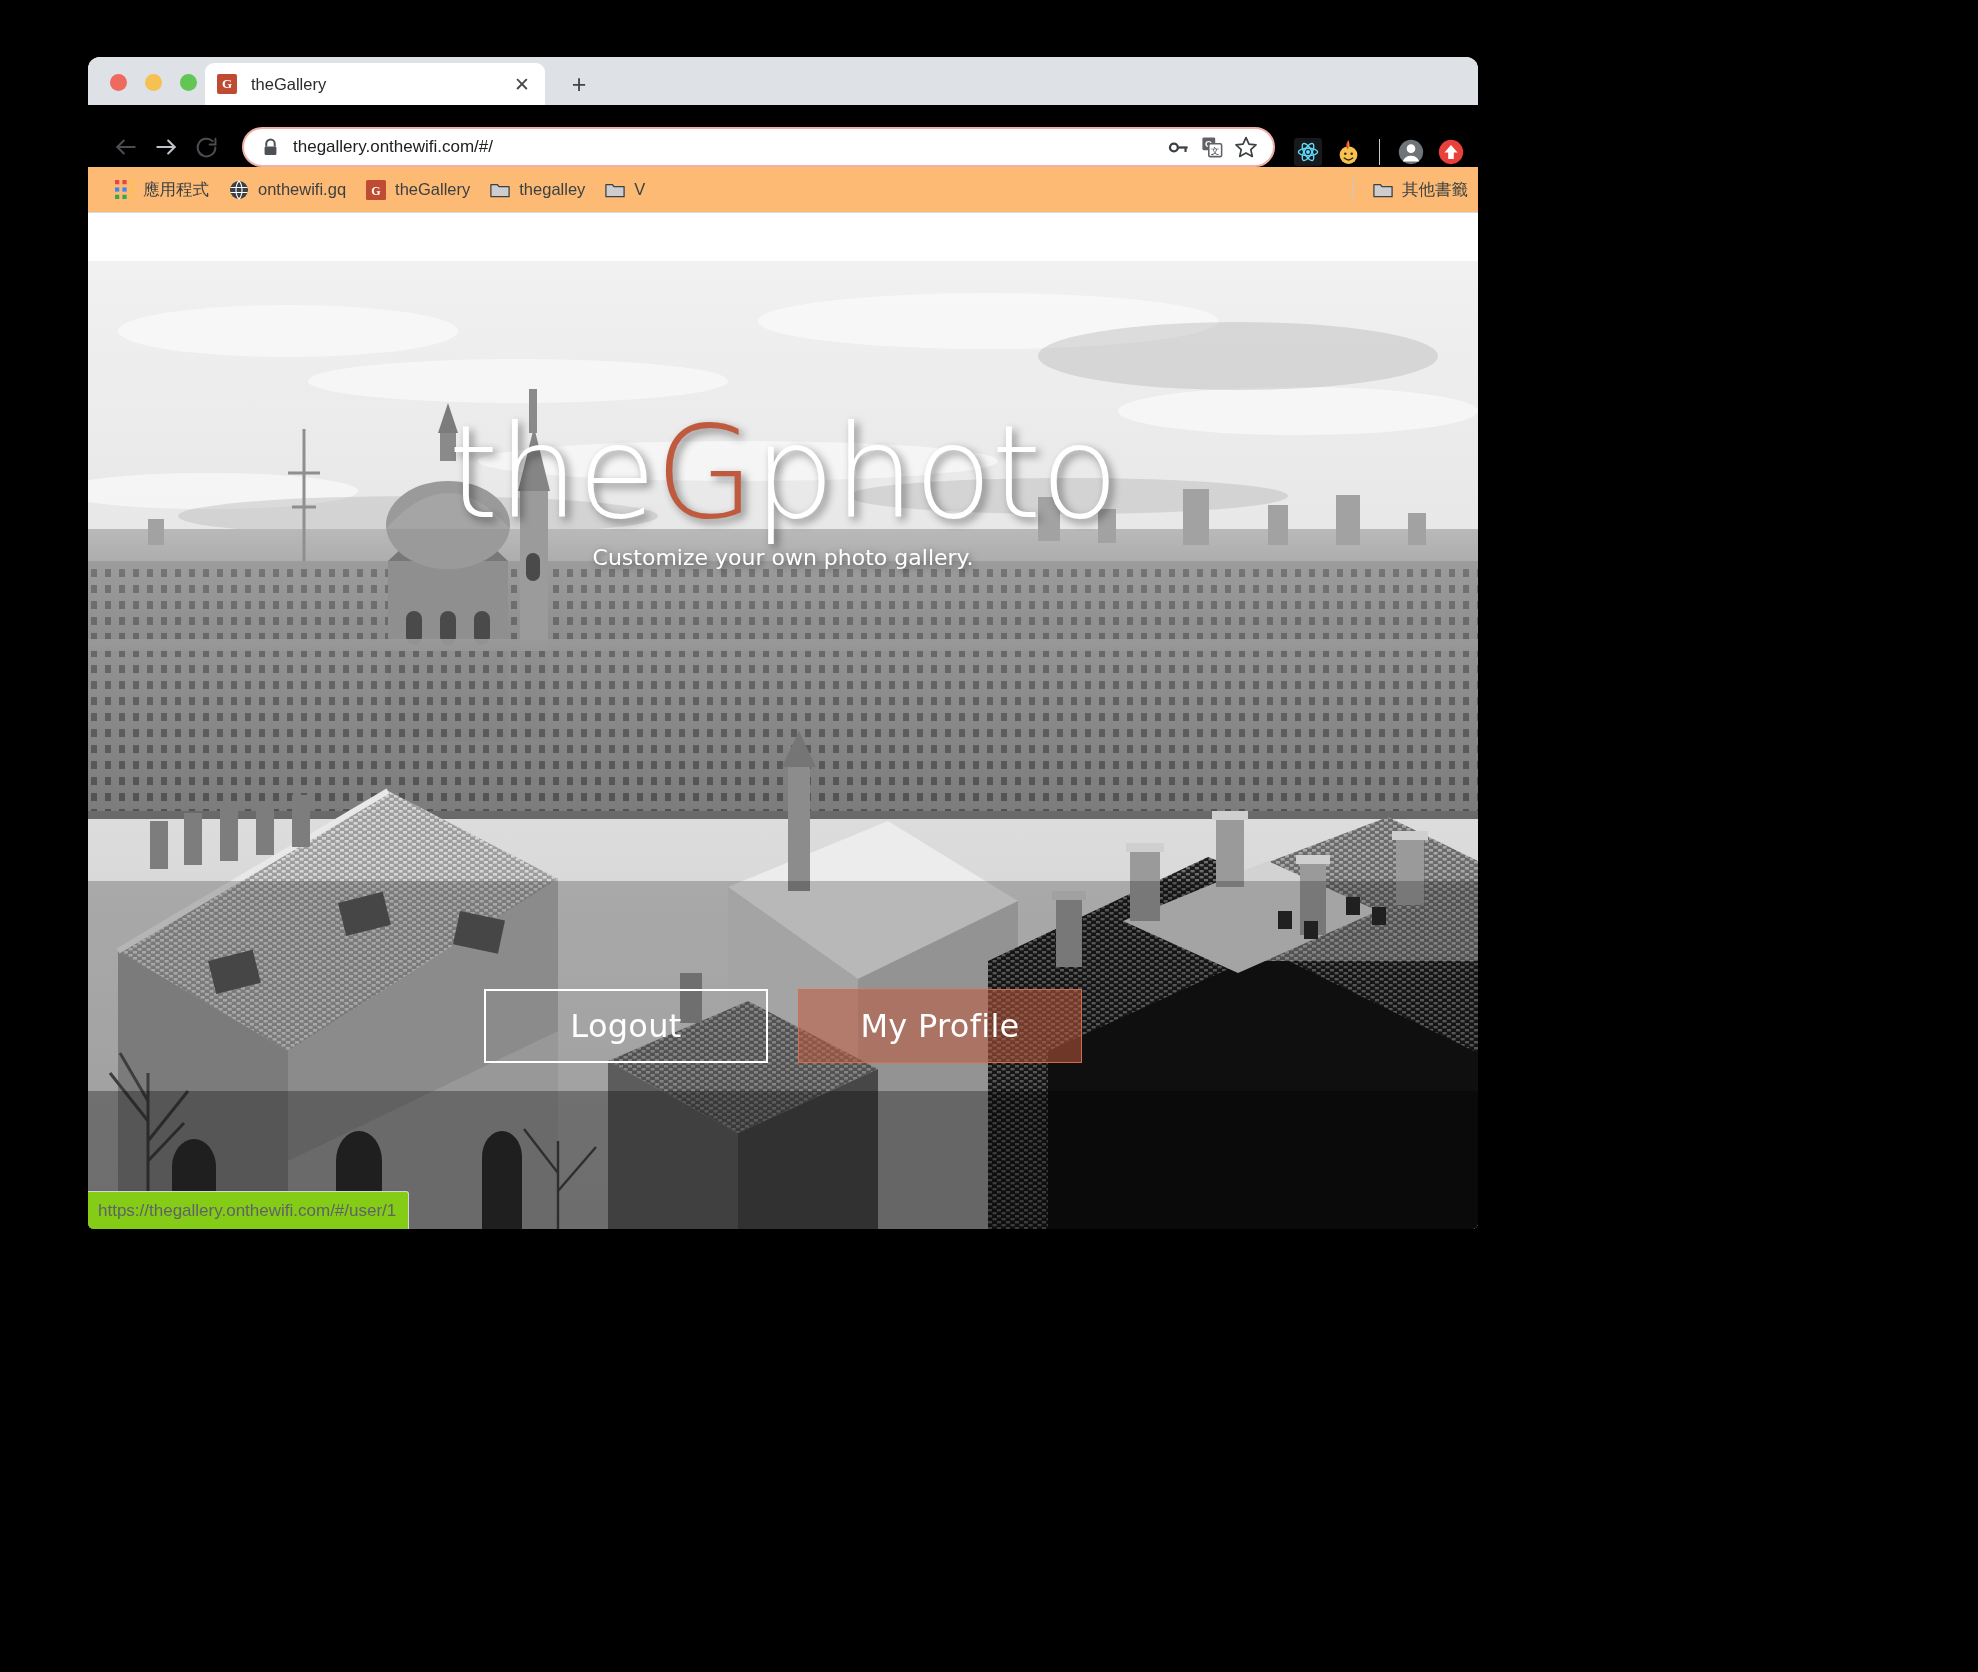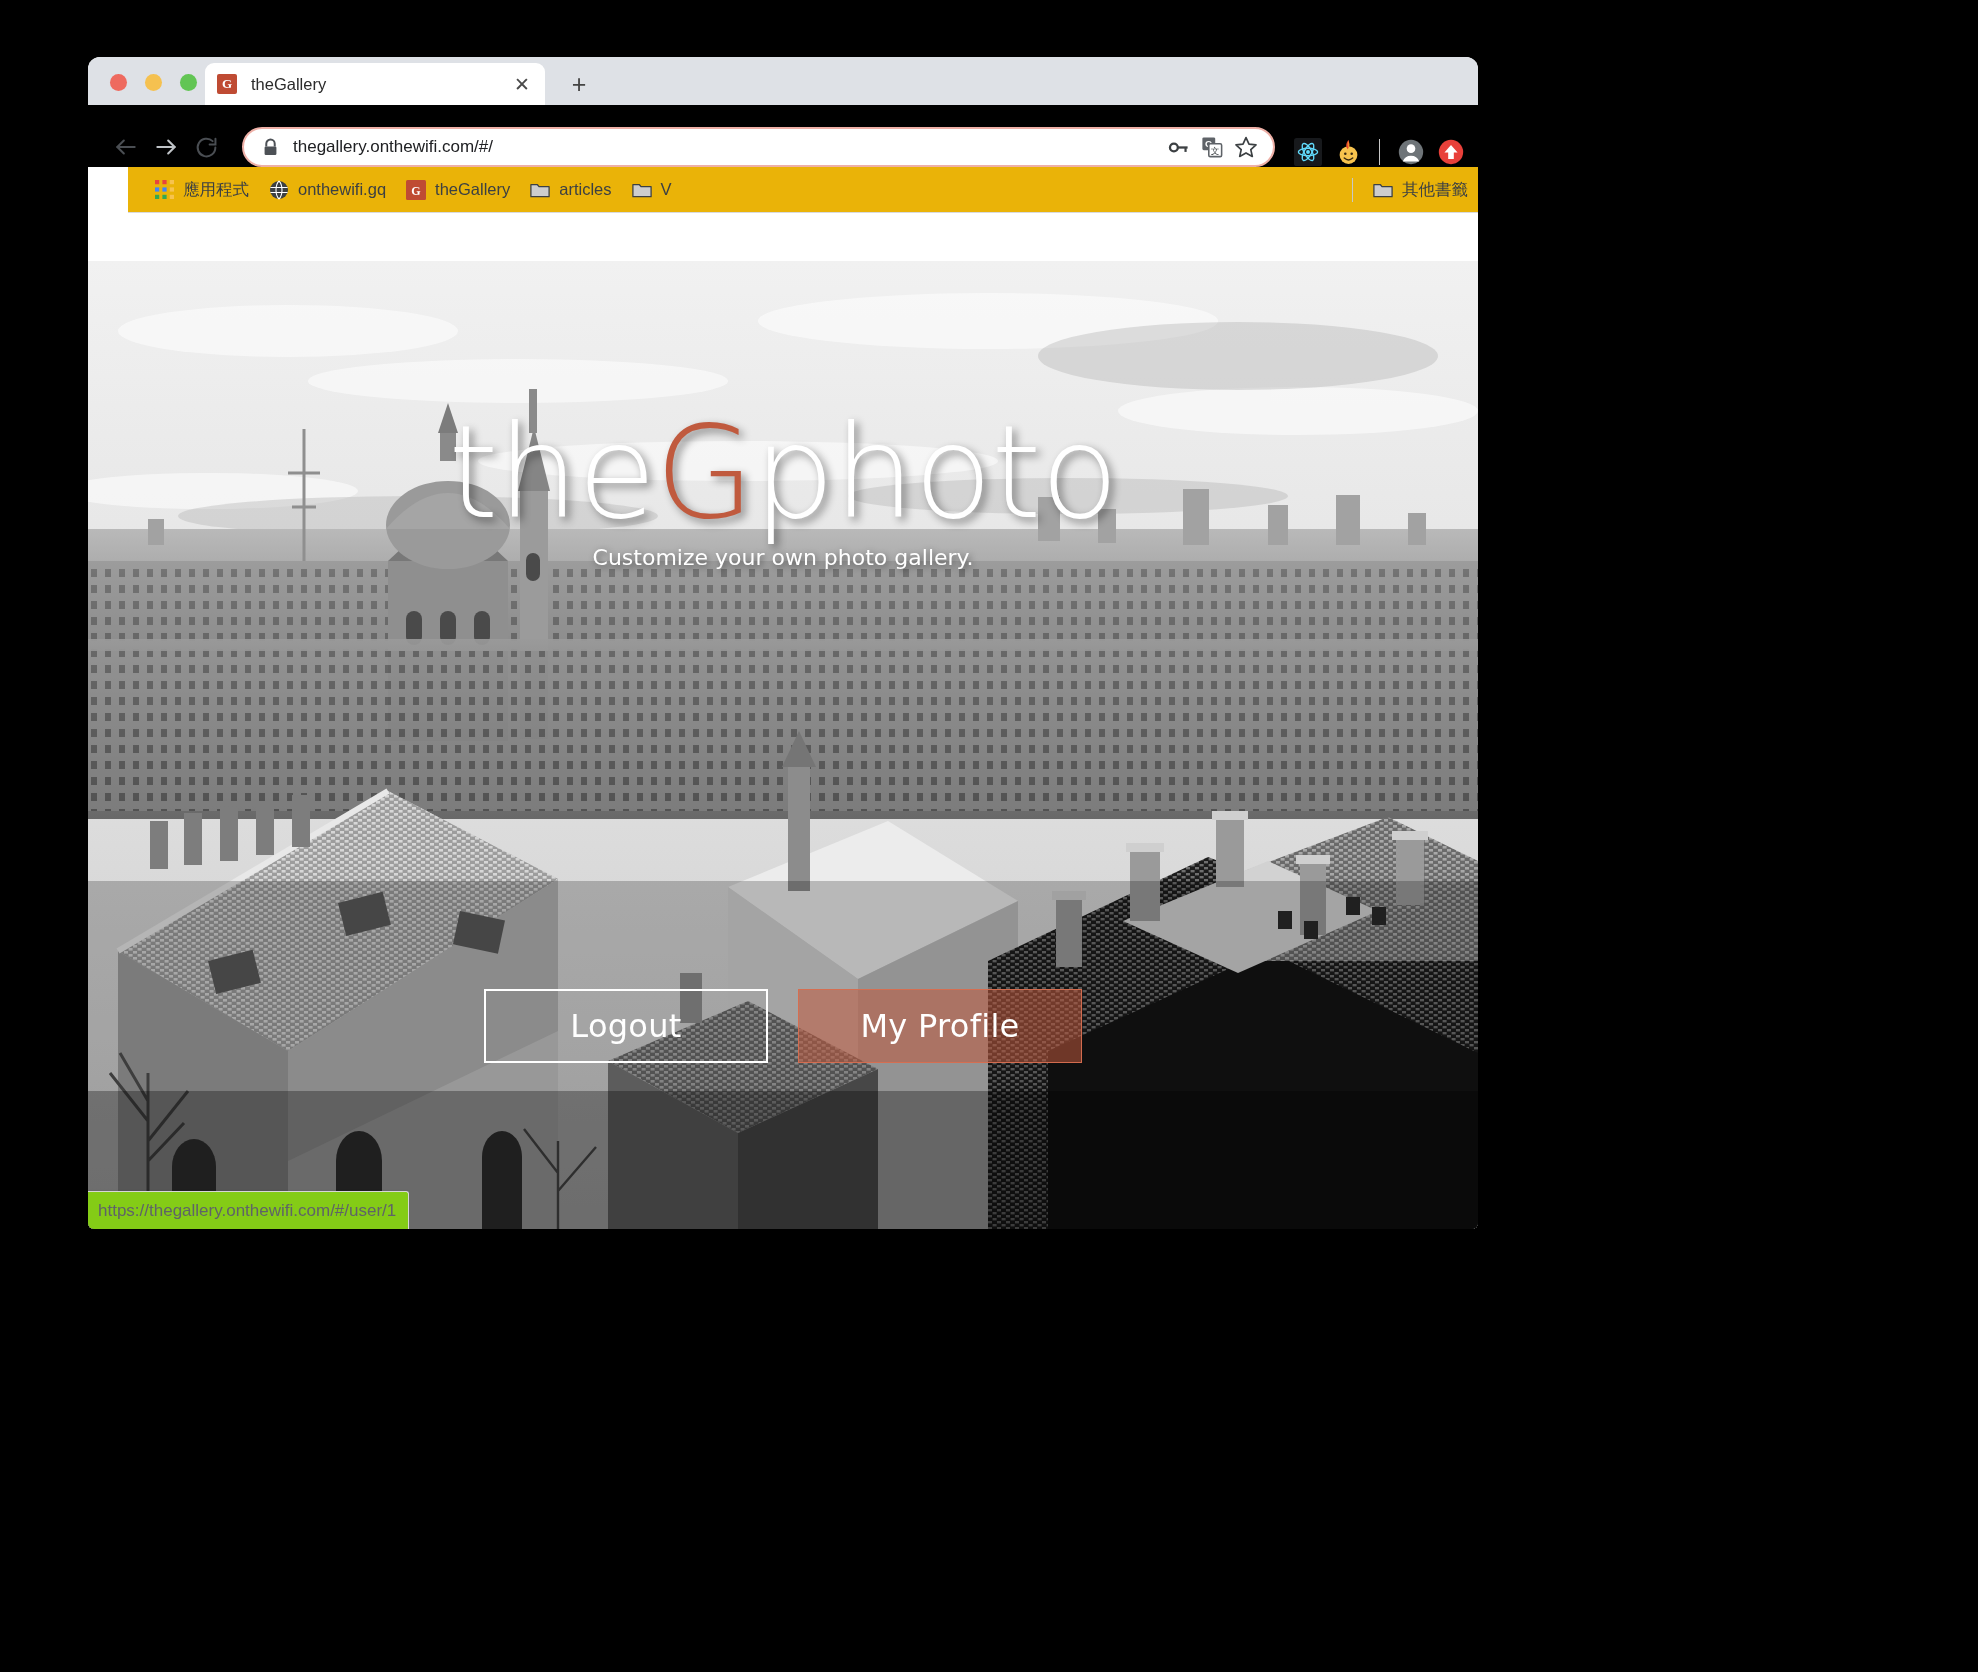--- a/index.html
+++ b/index.html
@@ -111,26 +111,25 @@
     display: flex; align-items: center; justify-content: center;
     margin-left: 4px;
   }
   #ext-area { display: flex; align-items: center; gap: 10px; flex: 0 0 auto; padding-left: 8px;}
   .ext-icon { width: 30px; height: 30px; display: flex; align-items: center; justify-content: center; }
   #ext-divider { width: 1px; height: 26px; background: #c8c8c8; margin: 0 6px; }
 
   
   #bookmarks-bar {
     height: 46px;
-    background: #eab308;
+    background: #fdba74;
     border-bottom: 1px solid #d9dadd;
     display: flex; align-items: center;
     padding: 0 10px 0 16px;
     position: relative;
-    margin-left: 40px;
   }
   .bookmark {
     display: flex; align-items: center;
     gap: 9px;
     padding: 4px 10px;
     border-radius: 4px;
     white-space: nowrap;
   }
   .bm-label { font-size: 16.5px; color: #3c4043; }
   .bm-icon { width: 20px; height: 20px; display:flex; align-items:center; justify-content:center; flex: 0 0 auto; }
@@ -371,21 +370,21 @@
       </span>
       <span class="bm-label">theGallery</span>
     </div>
 
     <div class="bookmark">
       <span class="bm-icon">
         <svg width="21" height="18" viewBox="0 0 22 18">
           <path d="M1 3.2h7.2l1.7 2.1H21v11H1z" fill="#cdcdcd" stroke="#3c4043" stroke-width="1.4" stroke-linejoin="round"></path>
         </svg>
       </span>
-      <span class="bm-label">articles</span>
+      <span class="bm-label">thegalley</span>
     </div>
 
     <div class="bookmark">
       <span class="bm-icon">
         <svg width="21" height="18" viewBox="0 0 22 18">
           <path d="M1 3.2h7.2l1.7 2.1H21v11H1z" fill="#cdcdcd" stroke="#3c4043" stroke-width="1.4" stroke-linejoin="round"></path>
         </svg>
       </span>
       <span class="bm-label">V</span>
     </div>

